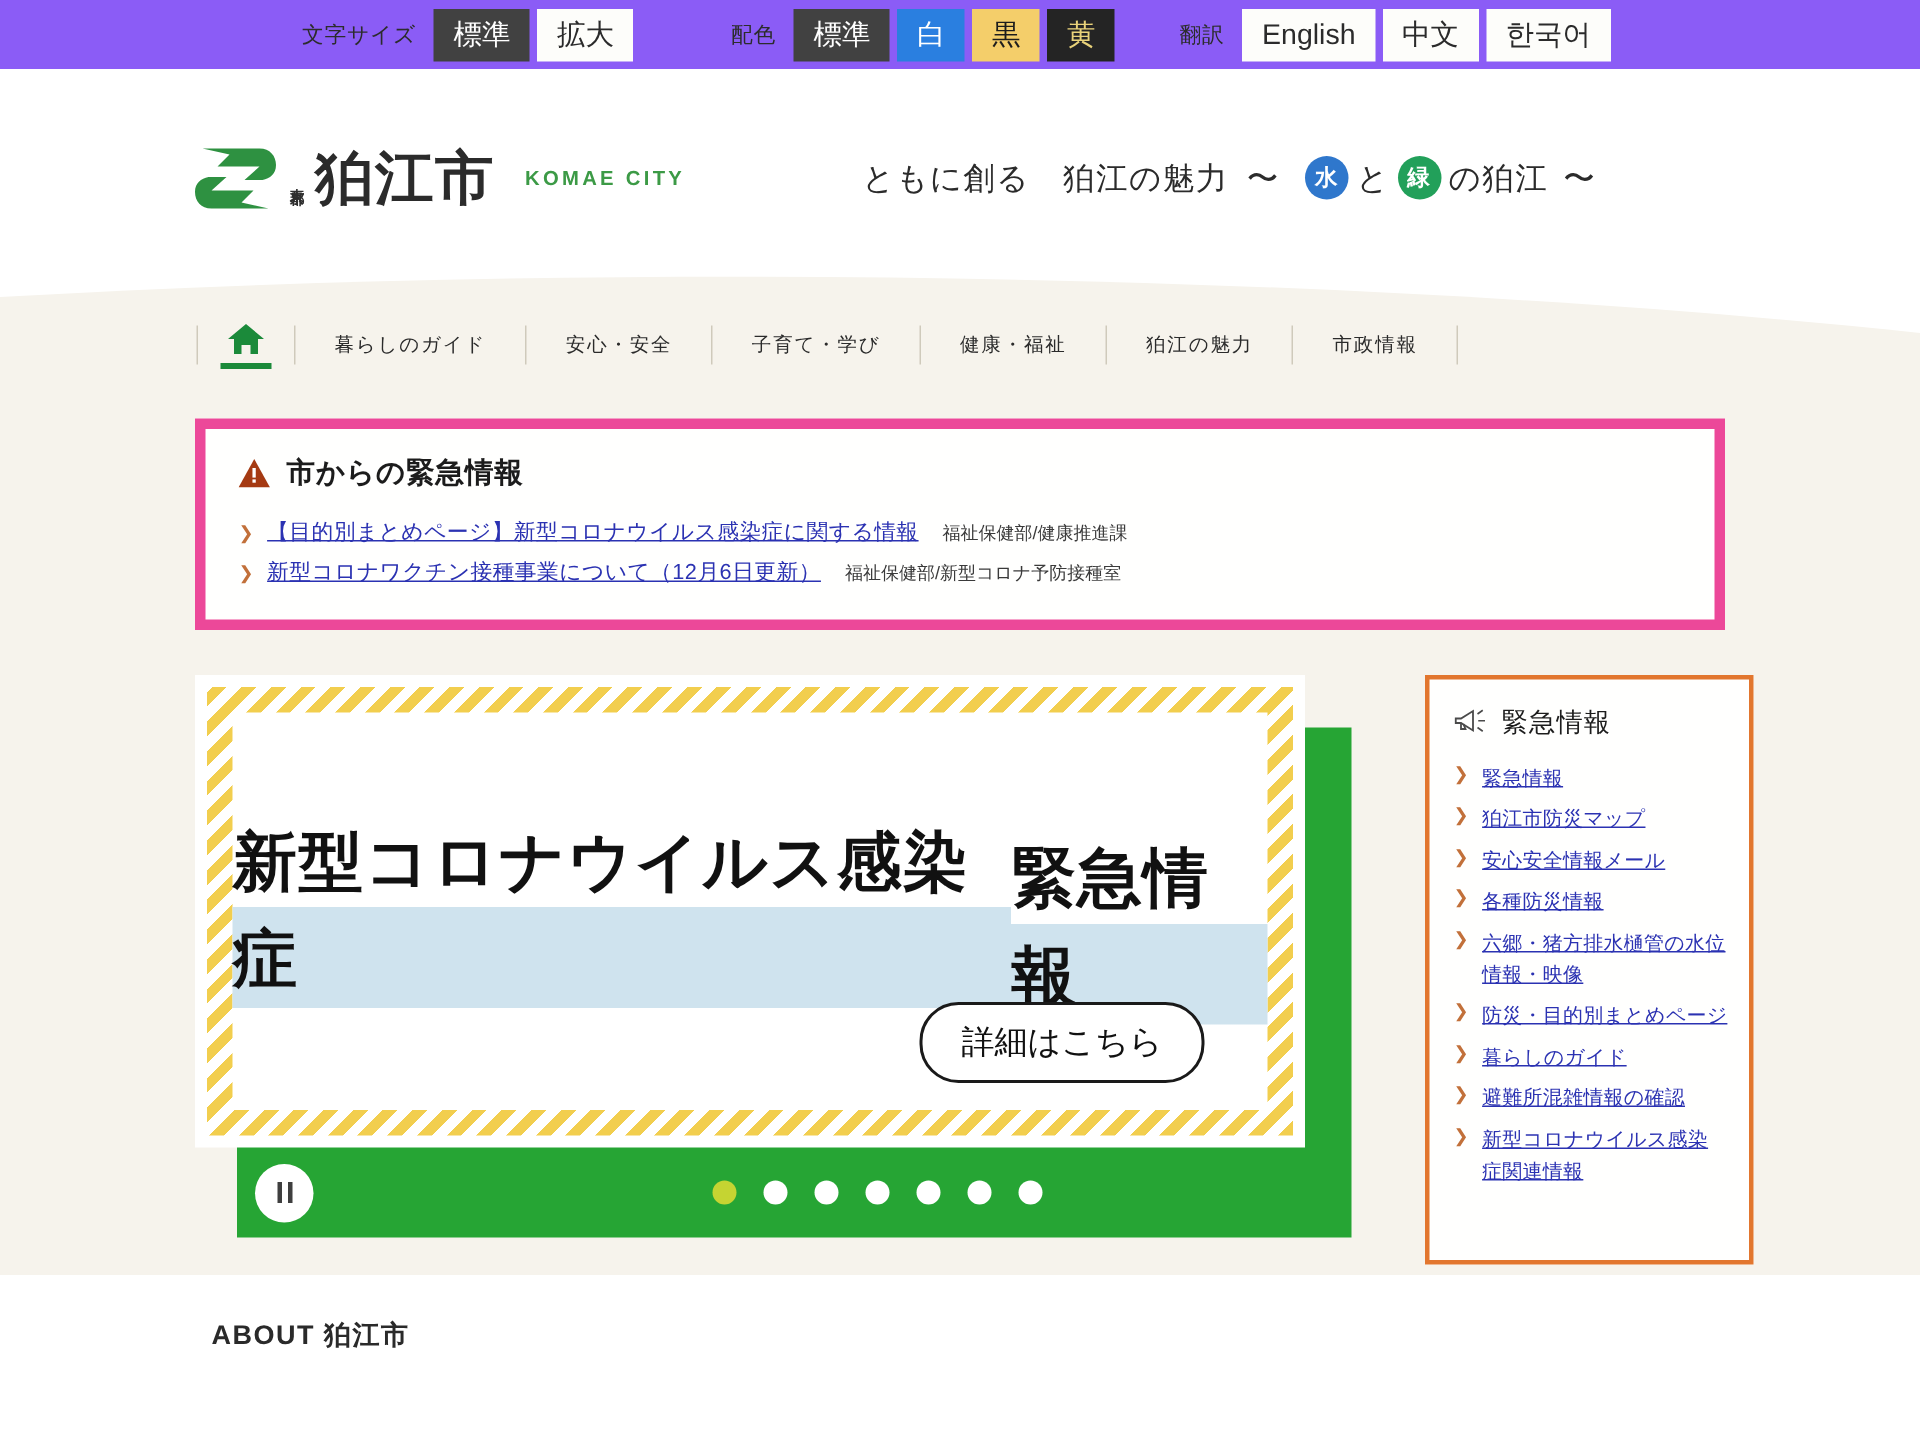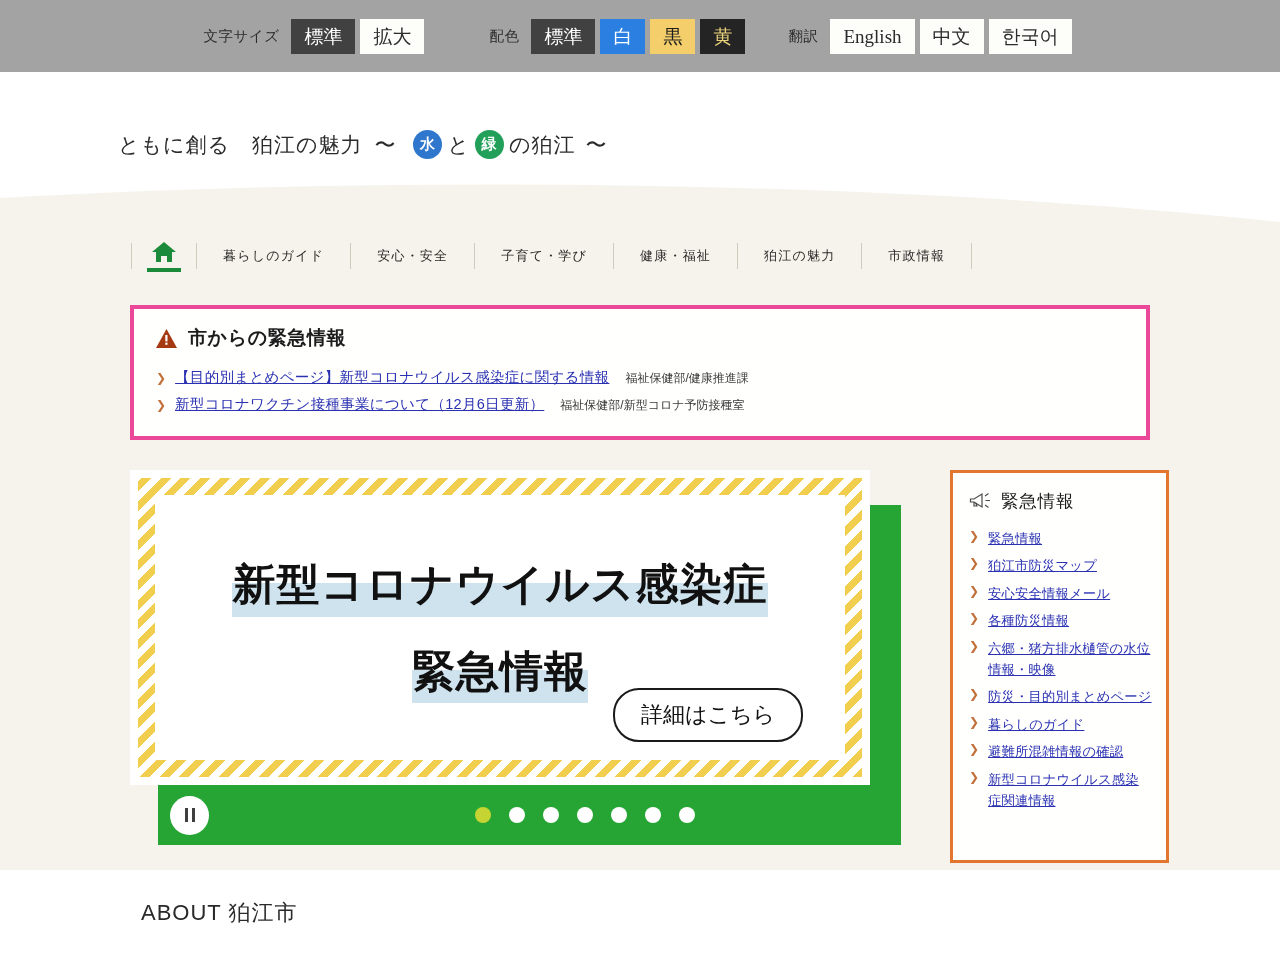--- a/index.html
+++ b/index.html
@@ -7,24 +7,23 @@
   html, body {
     width: 1280px; height: 960px;
     font-family: "Liberation Sans", "DejaVu Sans", sans-serif;
     background: #ffffff;
     overflow: hidden;
   }
   .page { position: relative; width: 1280px; height: 960px; }
 
   
   .utilbar {
-    height: 72px; background: #a3a3a3;
+    height: 46px; background: #8b5cf6;
     display: flex; align-items: center; justify-content: center;
     gap: 0;
-    font-family: Liberation Serif, serif;
   }
   .util-group { display: flex; align-items: center; }
   .util-label {
     font-size: 14.5px; color: #2c2c2c; letter-spacing: .5px;
     margin-right: 12px; white-space: nowrap;
   }
   .util-btn {
     font-size: 19px; line-height: 1;
     padding: 8px 13px; margin-right: 5px;
     border: 0; cursor: pointer; white-space: nowrap;
@@ -93,21 +92,21 @@
   }
   .nav-home-bar { width: 34px; height: 4px; background: #1b8a3a; margin-top: 4px; }
   .nav-item {
     font-size: 13px; color: #2b2b2b; letter-spacing: 1.2px;
     padding: 0 26px; cursor: pointer; white-space: nowrap;
   }
 
   
   .notice-box {
     margin: 28px 0 0 130px; width: 1020px;
-    border: 4px solid #ec4899; background: #fffffe;
+    border: 7px solid #ec4899; background: #fffffe;
     padding: 16px 22px 18px 22px;
   }
   .notice-head {
     display: flex; align-items: center; gap: 11px; margin-bottom: 13px;
   }
   .notice-title { font-size: 19px; font-weight: 700; color: #1c1c1c; letter-spacing: .6px; }
   .notice-row {
     display: flex; align-items: baseline; padding: 4px 0;
   }
   .chev { color: #c2703a; font-size: 12px; margin-right: 9px; }
@@ -131,21 +130,21 @@
     position: absolute; left: 0; top: 0; width: 740px; height: 315px;
     background: #ffffff; padding: 8px;
   }
   .stripe-frame {
     width: 100%; height: 100%; padding: 17px;
     background-image: repeating-linear-gradient(
       -45deg, #f2ce4e 0 7px, #ffffff 7px 14px);
   }
   .stripe-inner {
     width: 100%; height: 100%; background: #ffffff;
-    display: flex; flex-direction: column;
+    display: flex; flex-direction: row;
     align-items: center; justify-content: center; position: relative;
   }
   .banner-l1, .banner-l2 {
     font-size: 43px; font-weight: 700; color: #111;
     letter-spacing: 1px; line-height: 1.5;
   }
   .banner-l1 { background: linear-gradient(to top, #cfe3ee 52%, transparent 52%); }
   .banner-l2 { background: linear-gradient(to top, #cfe3ee 52%, transparent 52%); margin-top: 22px; }
   .banner-cta {
     position: absolute; right: 42px; bottom: 18px;
@@ -181,21 +180,21 @@
   .sp-row { display: flex; align-items: flex-start; padding: 3.5px 0; }
   .sp-link {
     font-size: 13.3px; color: #2b32b2; text-decoration: underline;
     line-height: 1.55; cursor: pointer; letter-spacing: .2px;
   }
 
   
   .about-wrap { position: relative; z-index: 1; background: #ffffff; height: 56px; }
   .about-title {
     position: absolute; left: 141px; top: 28px;
-    font-size: 22px; font-weight: 400; color: #2a2a2a; letter-spacing: 1px;
+    font-size: 18px; font-weight: 700; color: #2a2a2a; letter-spacing: 1px;
   }
 </style>
 </head>
 <body>
 
 <div class="page">
 
   <div class="utilbar">
     <div class="util-group">
       <span class="util-label">文字サイズ</span>
@@ -217,20 +216,29 @@
 
     <div class="util-group">
       <span class="util-label">翻訳</span>
       <button class="util-btn ub-white">English</button>
       <button class="util-btn ub-white">中文</button>
       <button class="util-btn ub-white">한국어</button>
     </div>
   </div>
 
   <div class="header">
+    <div class="logo-wrap">
+      <svg class="logo-mark" viewBox="0 0 56 48">
+        <path fill="#2e9141" d="M6 4 H44 C51 4 55 9 55 15 C55 21 51 24 46 25 L34 25 L44 16 L16 16 L24 8 Z"></path>
+        <path fill="#2e9141" d="M50 44 H12 C5 44 1 39 1 33 C1 27 5 24 10 23 L22 23 L12 32 L40 32 L32 40 Z"></path>
+      </svg>
+      <div class="logo-tokyo">東京都</div>
+      <div class="logo-city">狛江市</div>
+      <div class="logo-en">KOMAE CITY</div>
+    </div>
 
     <div class="tagline">
       <span>ともに創る　狛江の魅力</span>
       <span style="margin:0 12px">〜</span>
       <span class="tag-badge tag-water">水</span>
       <span>と</span>
       <span class="tag-badge tag-green">緑</span>
       <span>の狛江</span>
       <span style="margin-left:10px">〜</span>
     </div>

